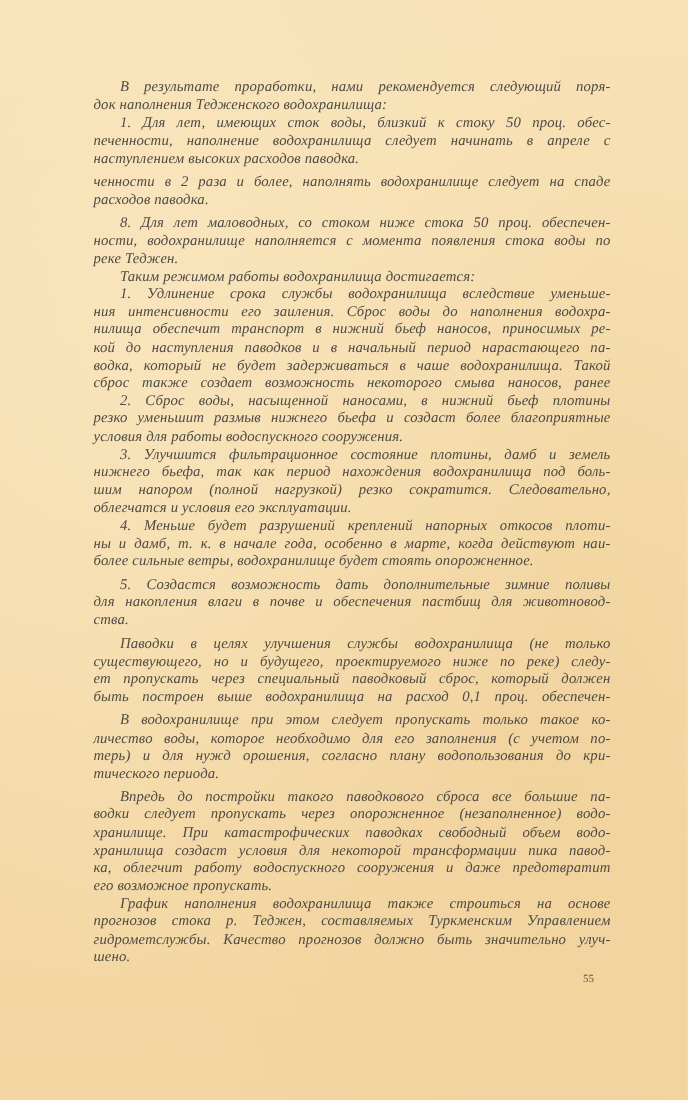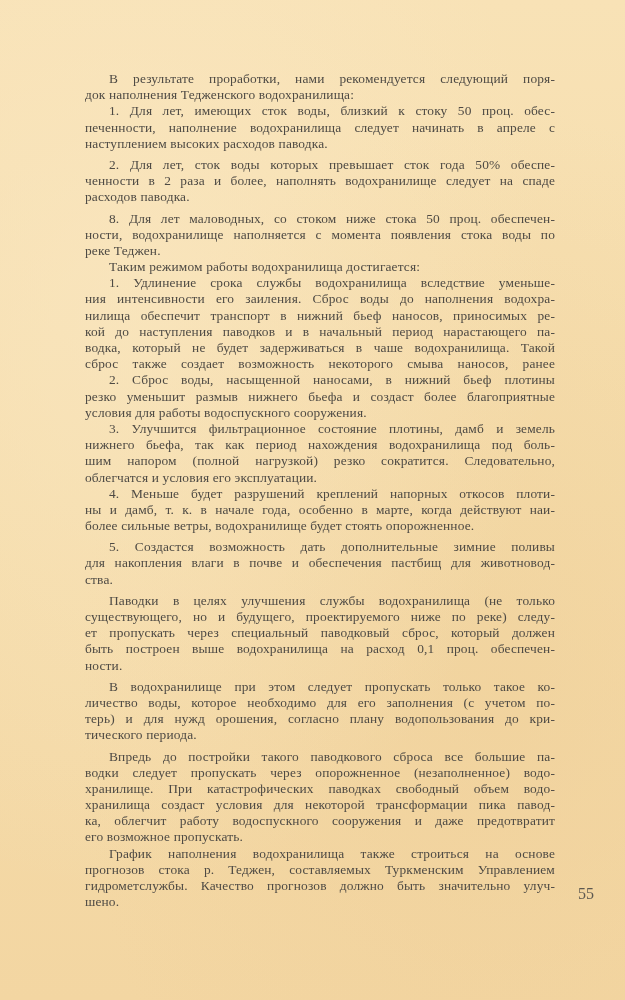--- a/index.html
+++ b/index.html
@@ -22,49 +22,48 @@
   }
   .line {
     display: block;
     font-size: 13.4px;
     line-height: 16.2px;
     height: 16.2px;
     white-space: nowrap;
     text-align: justify;
     text-align-last: justify;
     letter-spacing: 0.15px;
+    font-style: italic;
   }
   .line.last { text-align-last: left; }
   .line.indent { padding-left: 24px; }
   .para-gap { height: 5px; }
   .page-number {
     position: absolute;
     left: 530px;
     top: 885px;
-    font-size: 16px;
+    font-size: 10px;
     color: #5d5850;
-    margin-left: 48px;
   }
 </style>
 </head>
 <body>
 
 <div class="page-text" id="body">
     <div>
       <span class="line indent">В результате проработки, нами рекомендуется следующий поря-</span>
       <span class="line last">док наполнения Тедженского водохранилища:</span>
     </div>
     <div>
       <span class="line indent">1. Для лет, имеющих сток воды, близкий к стоку 50 проц. обес-</span>
       <span class="line">печенности, наполнение водохранилища следует начинать в апреле с</span>
       <span class="line last">наступлением высоких расходов паводка.</span>
     </div>
     <div class="para-gap"></div>
     <div>
-      <span class="line indent">2. Для лет, сток воды которых превышает сток года 50% обеспе-</span>
       <span class="line">ченности в 2 раза и более, наполнять водохранилище следует на спаде</span>
       <span class="line last">расходов паводка.</span>
     </div>
     <div class="para-gap"></div>
     <div>
       <span class="line indent">8. Для лет маловодных, со стоком ниже стока 50 проц. обеспечен-</span>
       <span class="line">ности, водохранилище наполняется с момента появления стока воды по</span>
       <span class="line last">реке Теджен.</span>
     </div>
     <div>
@@ -99,21 +98,20 @@
       <span class="line indent">5. Создастся возможность дать дополнительные зимние поливы</span>
       <span class="line">для накопления влаги в почве и обеспечения пастбищ для животновод-</span>
       <span class="line last">ства.</span>
     </div>
     <div class="para-gap"></div>
     <div>
       <span class="line indent">Паводки в целях улучшения службы водохранилища (не только</span>
       <span class="line">существующего, но и будущего, проектируемого ниже по реке) следу-</span>
       <span class="line">ет пропускать через специальный паводковый сброс, который должен</span>
       <span class="line">быть построен выше водохранилища на расход 0,1 проц. обеспечен-</span>
-      <span class="line last">ности.</span>
     </div>
     <div class="para-gap"></div>
     <div>
       <span class="line indent">В водохранилище при этом следует пропускать только такое ко-</span>
       <span class="line">личество воды, которое необходимо для его заполнения (с учетом по-</span>
       <span class="line">терь) и для нужд орошения, согласно плану водопользования до кри-</span>
       <span class="line last">тического периода.</span>
     </div>
     <div class="para-gap"></div>
     <div>

